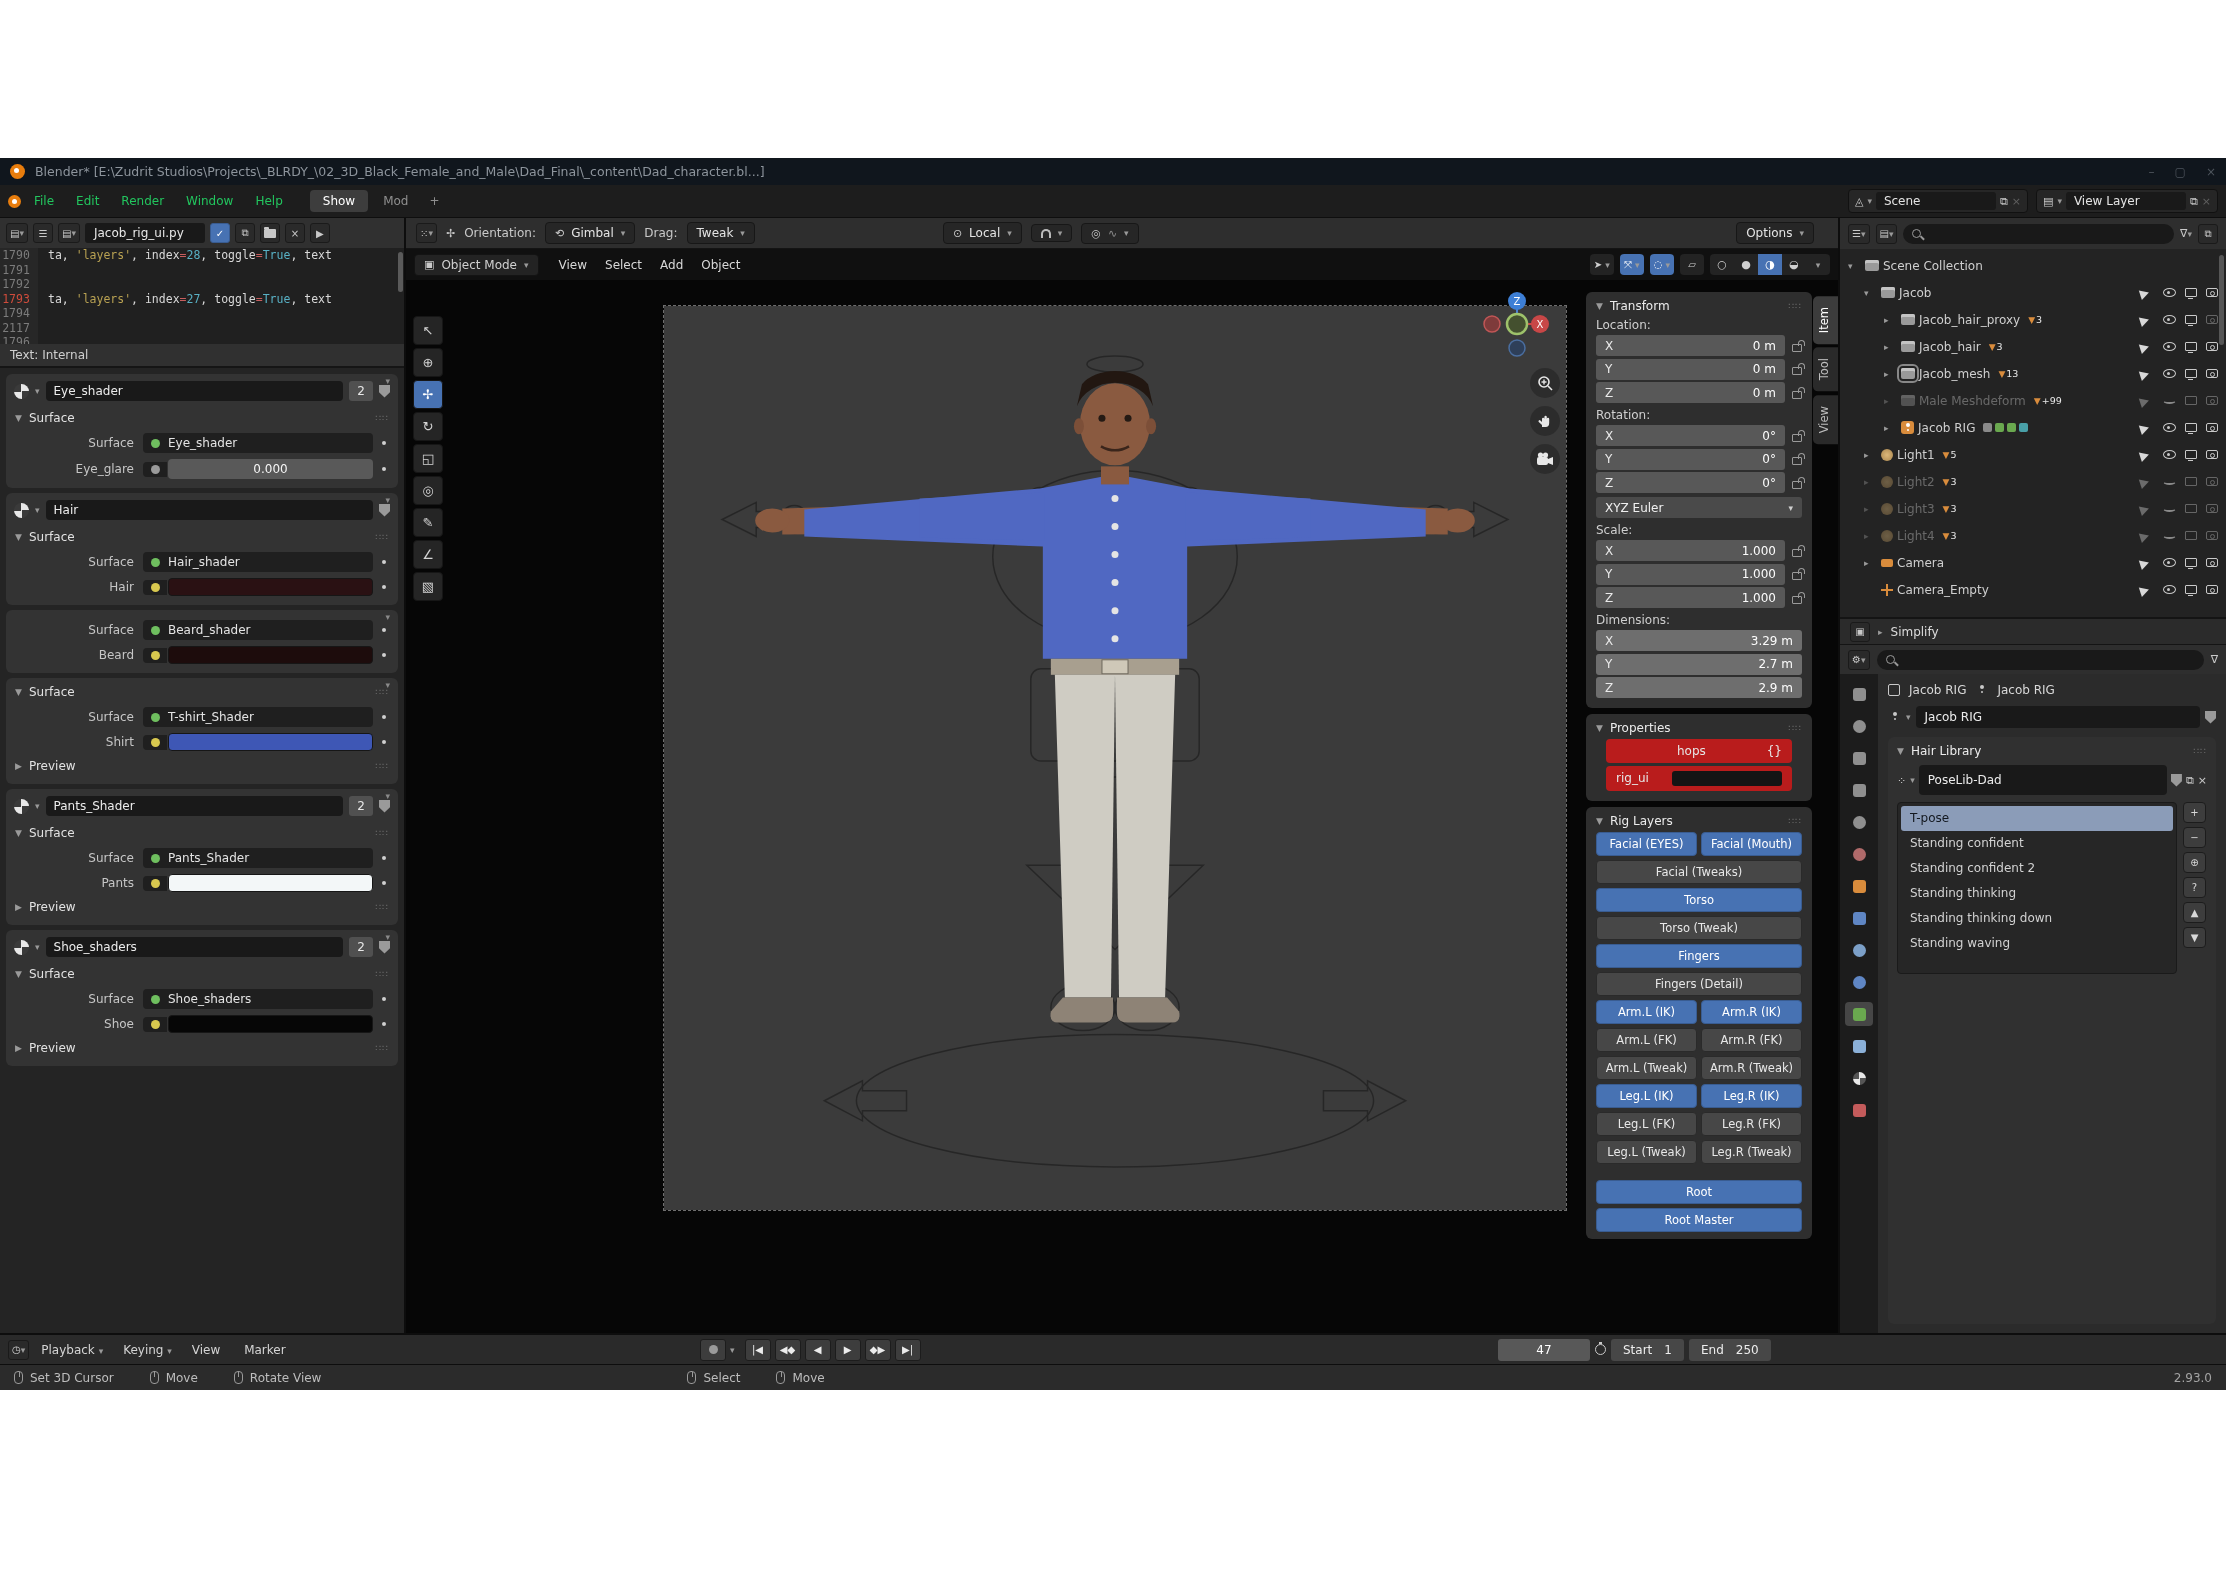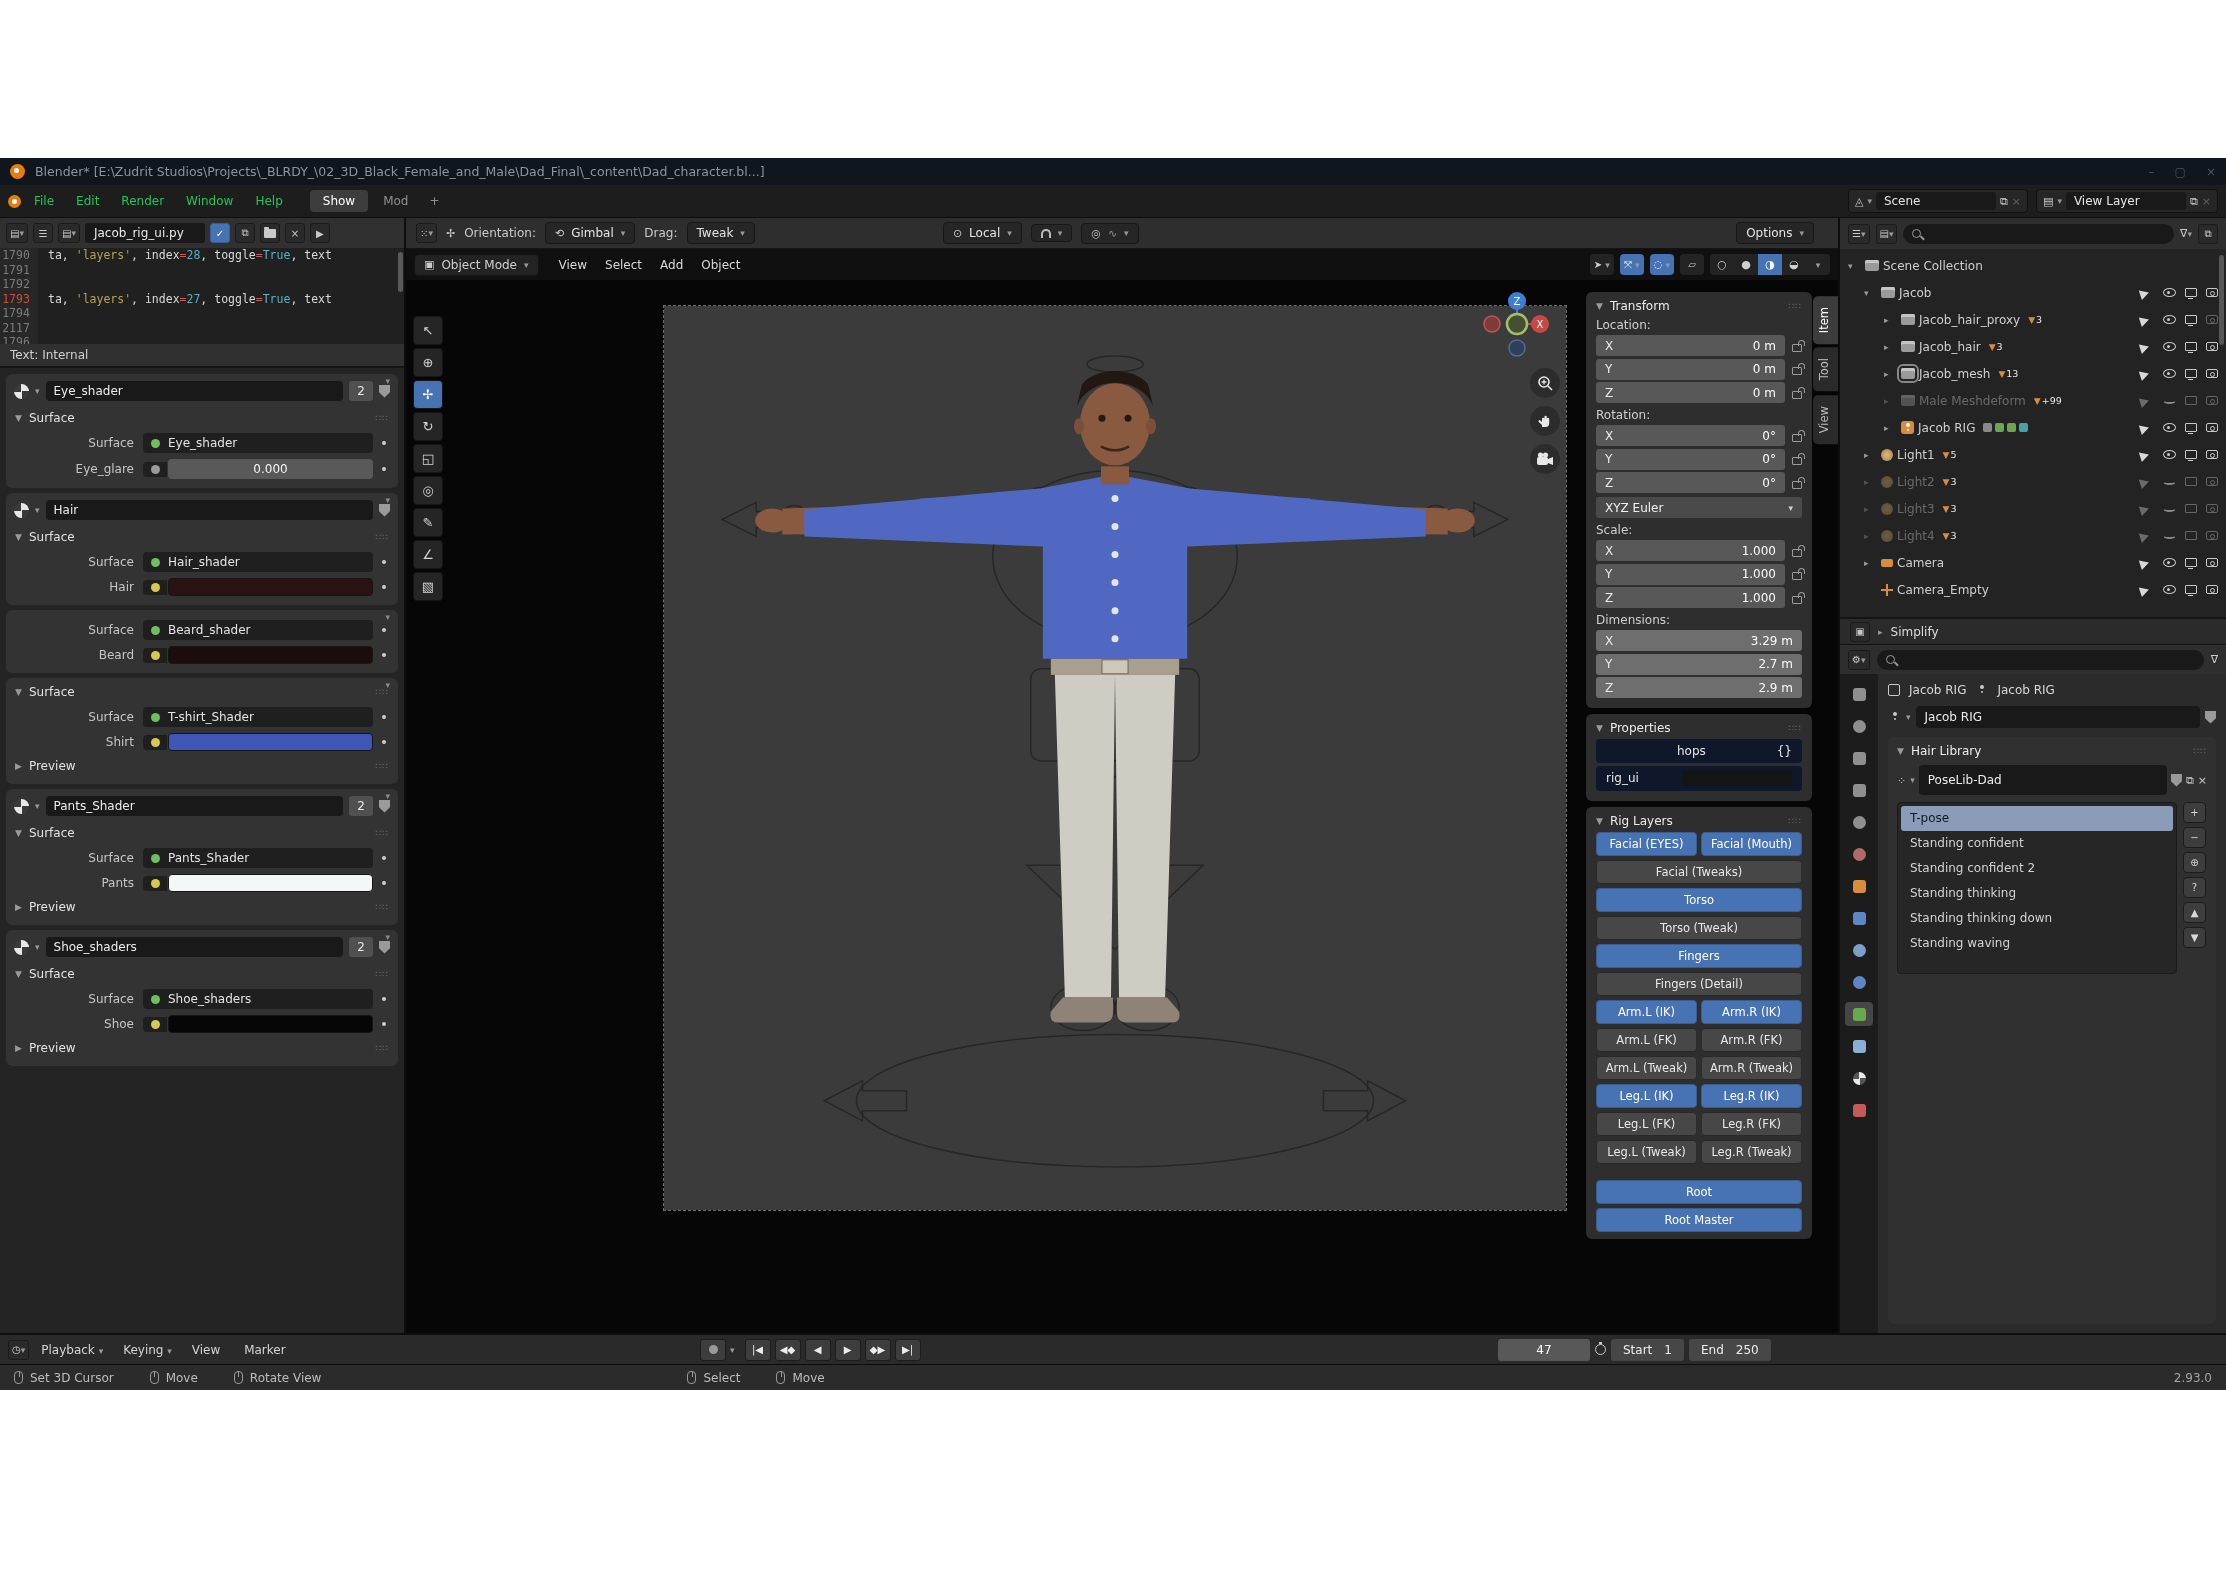--- a/index.html
+++ b/index.html
@@ -95,21 +95,21 @@
 .np-sec{background:#303030f2;border-radius:6px;padding:7px 10px}
 .np-title{display:flex;align-items:center;gap:7px;color:#ececec;margin-bottom:4px}
 .np-group-label{color:#cfcfcf;margin:5px 0 3px 0}
 .np-row{display:flex;align-items:center;gap:7px;margin:2.5px 0}
 .np-field{flex:1;display:flex;background:#585858;border-radius:3px;padding:3.5px 9px}
 .np-ax{width:18px;color:#eaeaea}
 .np-val{flex:1;text-align:right;color:#fcfcfc}
 .dim .np-field{background:#6e6e6e}
 .np-dd{display:flex;background:#4a4a4a;border-radius:3px;padding:3.5px 9px;align-items:center;margin:4px 0;color:#f0f0f0}
 .np-dd .chev{margin-left:auto;color:#d0d0d0}
-.hops-row{background:#0f172a;border-radius:4px;padding:5px 10px;display:flex;margin:3px 0;color:#e6e6e6}
+.hops-row{background:#b91c1c;border-radius:4px;padding:5px 10px;display:flex;margin:3px 10px;color:#e6e6e6}
 .hops-row .r{margin-left:auto}
 .rig-wrap{display:flex;flex-wrap:wrap;gap:4px;margin-top:4px}
 .rig-btn{background:#474747;border:1px solid #2a2a2a;border-radius:4px;color:#e8e8e8;text-align:center;padding:4px 0;font-size:11.5px}
 .rig-btn.half{width:calc(50% - 2px)}
 .rig-btn.full{width:100%}
 .rig-btn.on{background:#4772b3;border-color:#395c91;color:#fff}
 .rig-btn.spacer{visibility:hidden;height:8px;padding:0;width:100%}
 .np-tabs{position:absolute;right:0;top:16px;width:25px;display:flex;flex-direction:column;gap:3px}
 .np-tab{writing-mode:vertical-rl;transform:rotate(180deg);background:#2a2a2a;color:#bdbdbd;padding:11px 4px;border-radius:0 5px 5px 0;text-align:center;font-size:11.5px}
 .np-tab.on{background:#3c3c3c;color:#fff}

